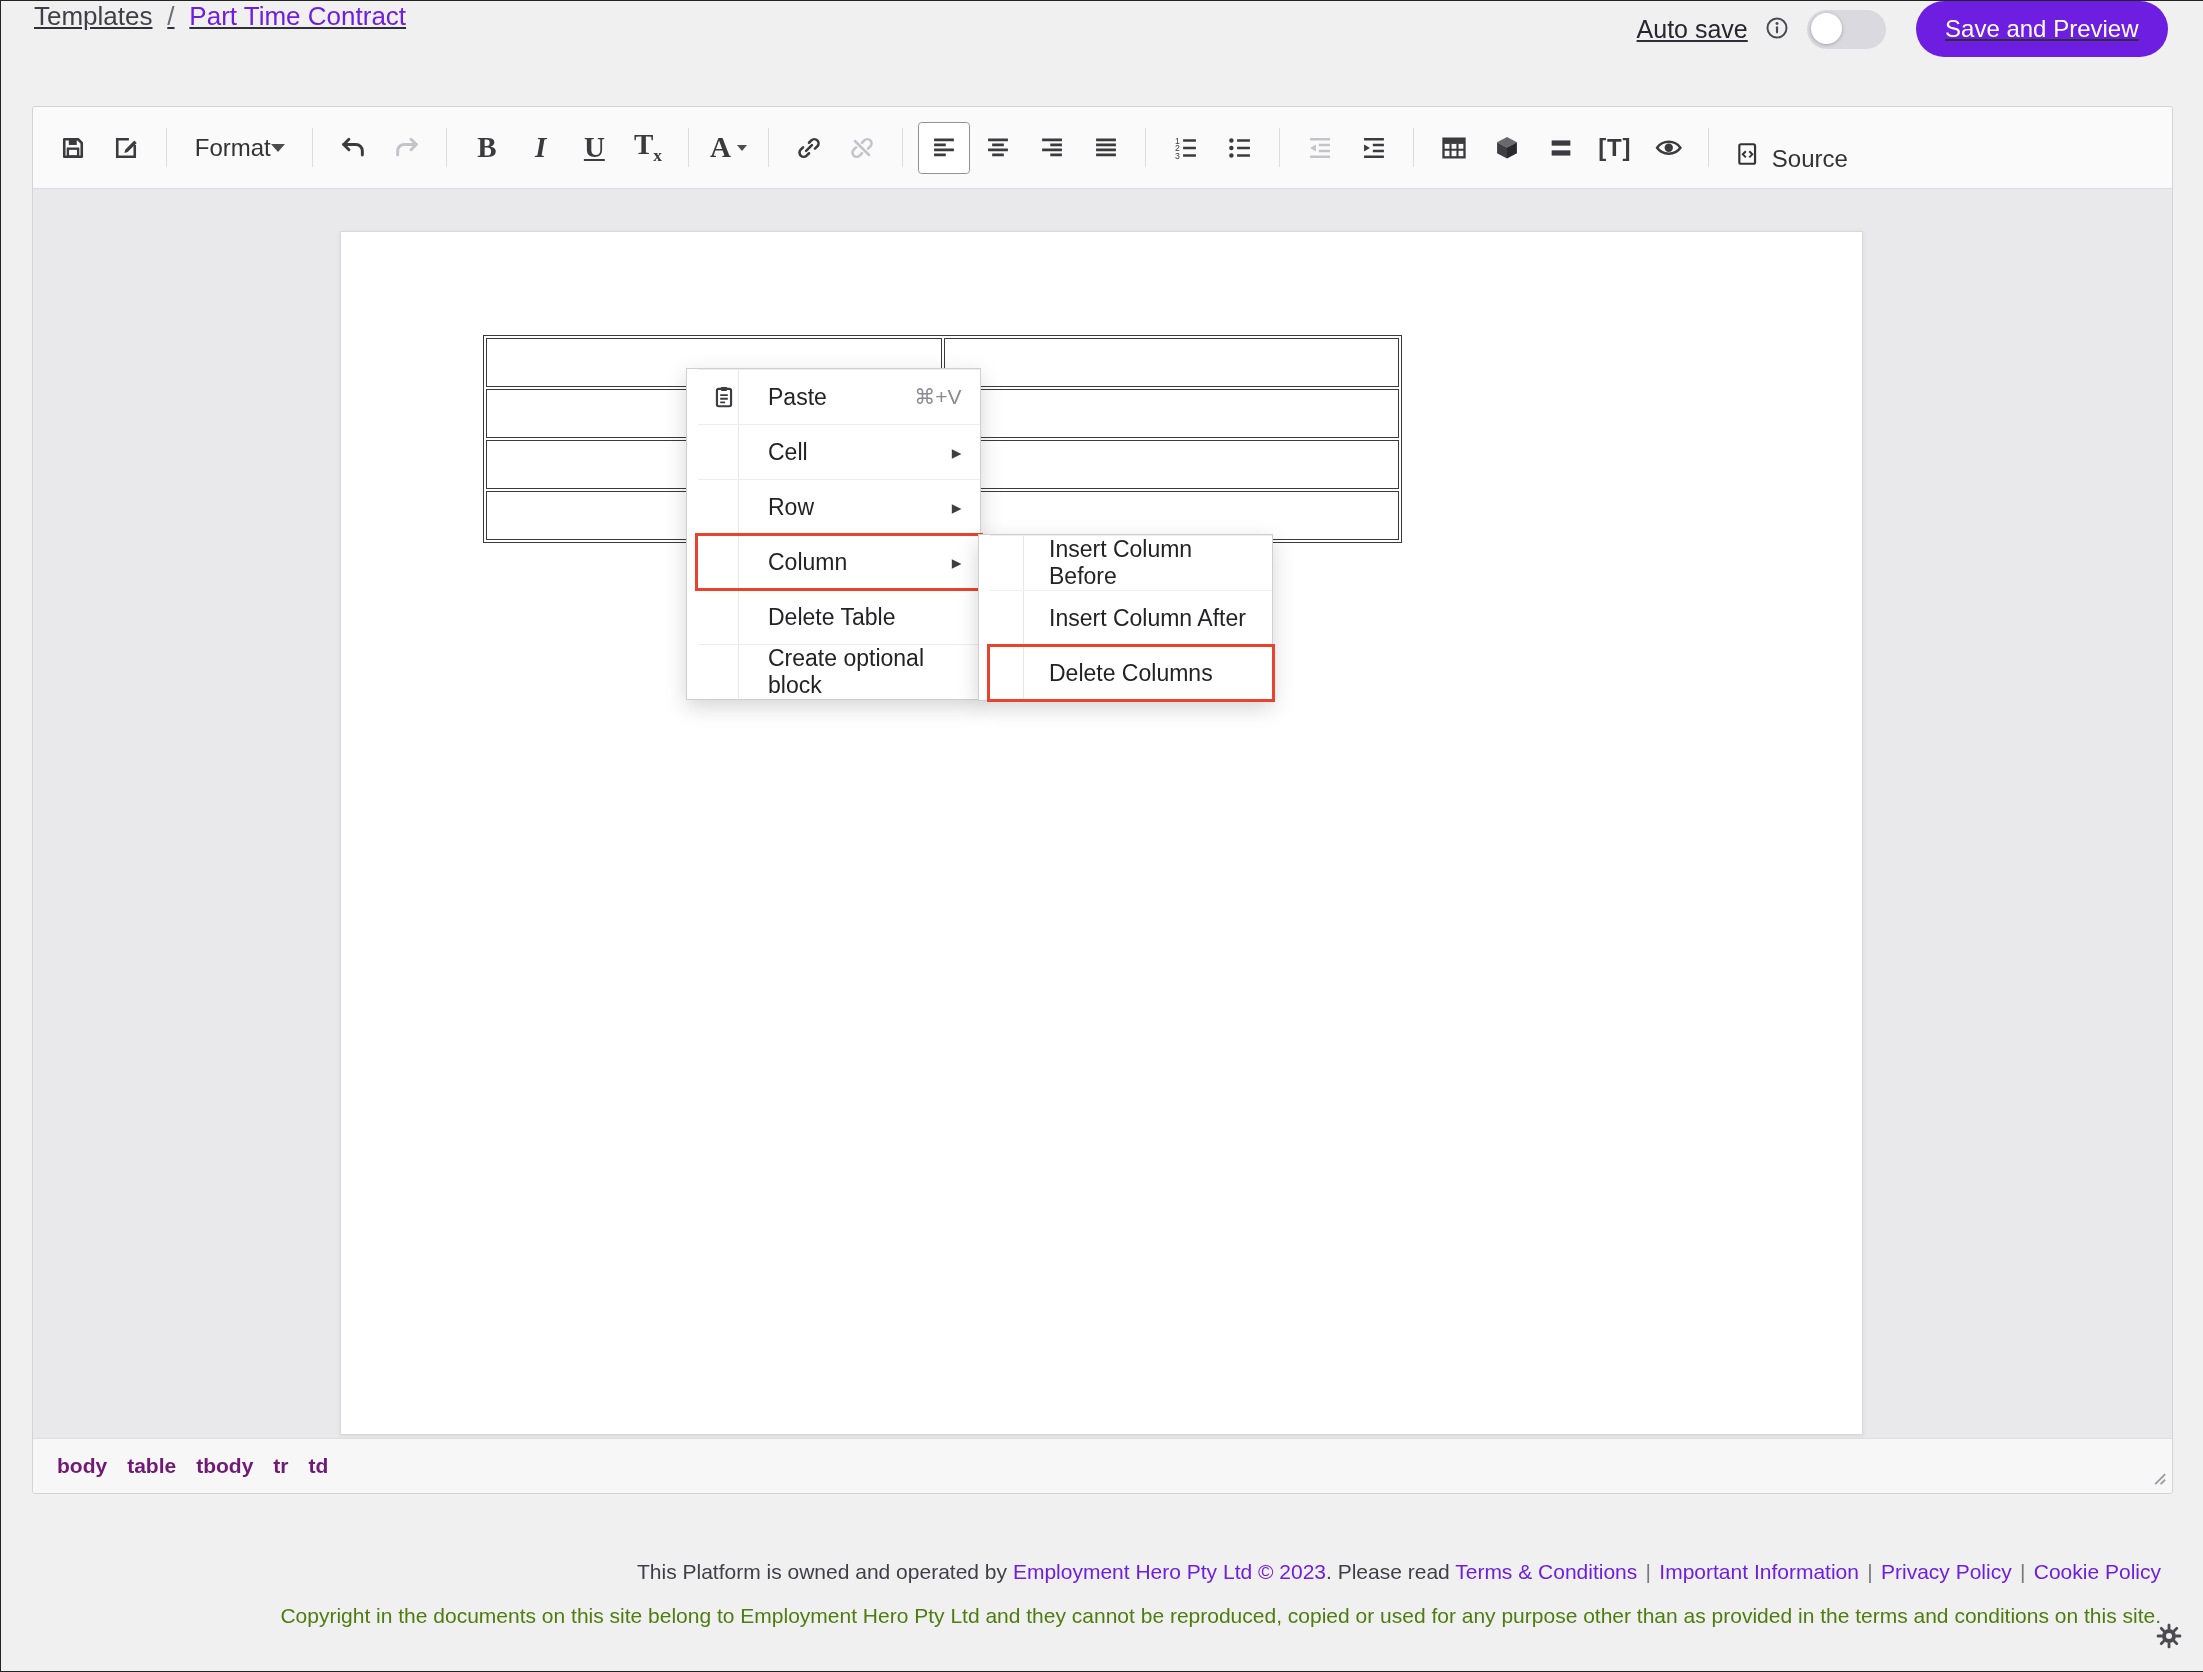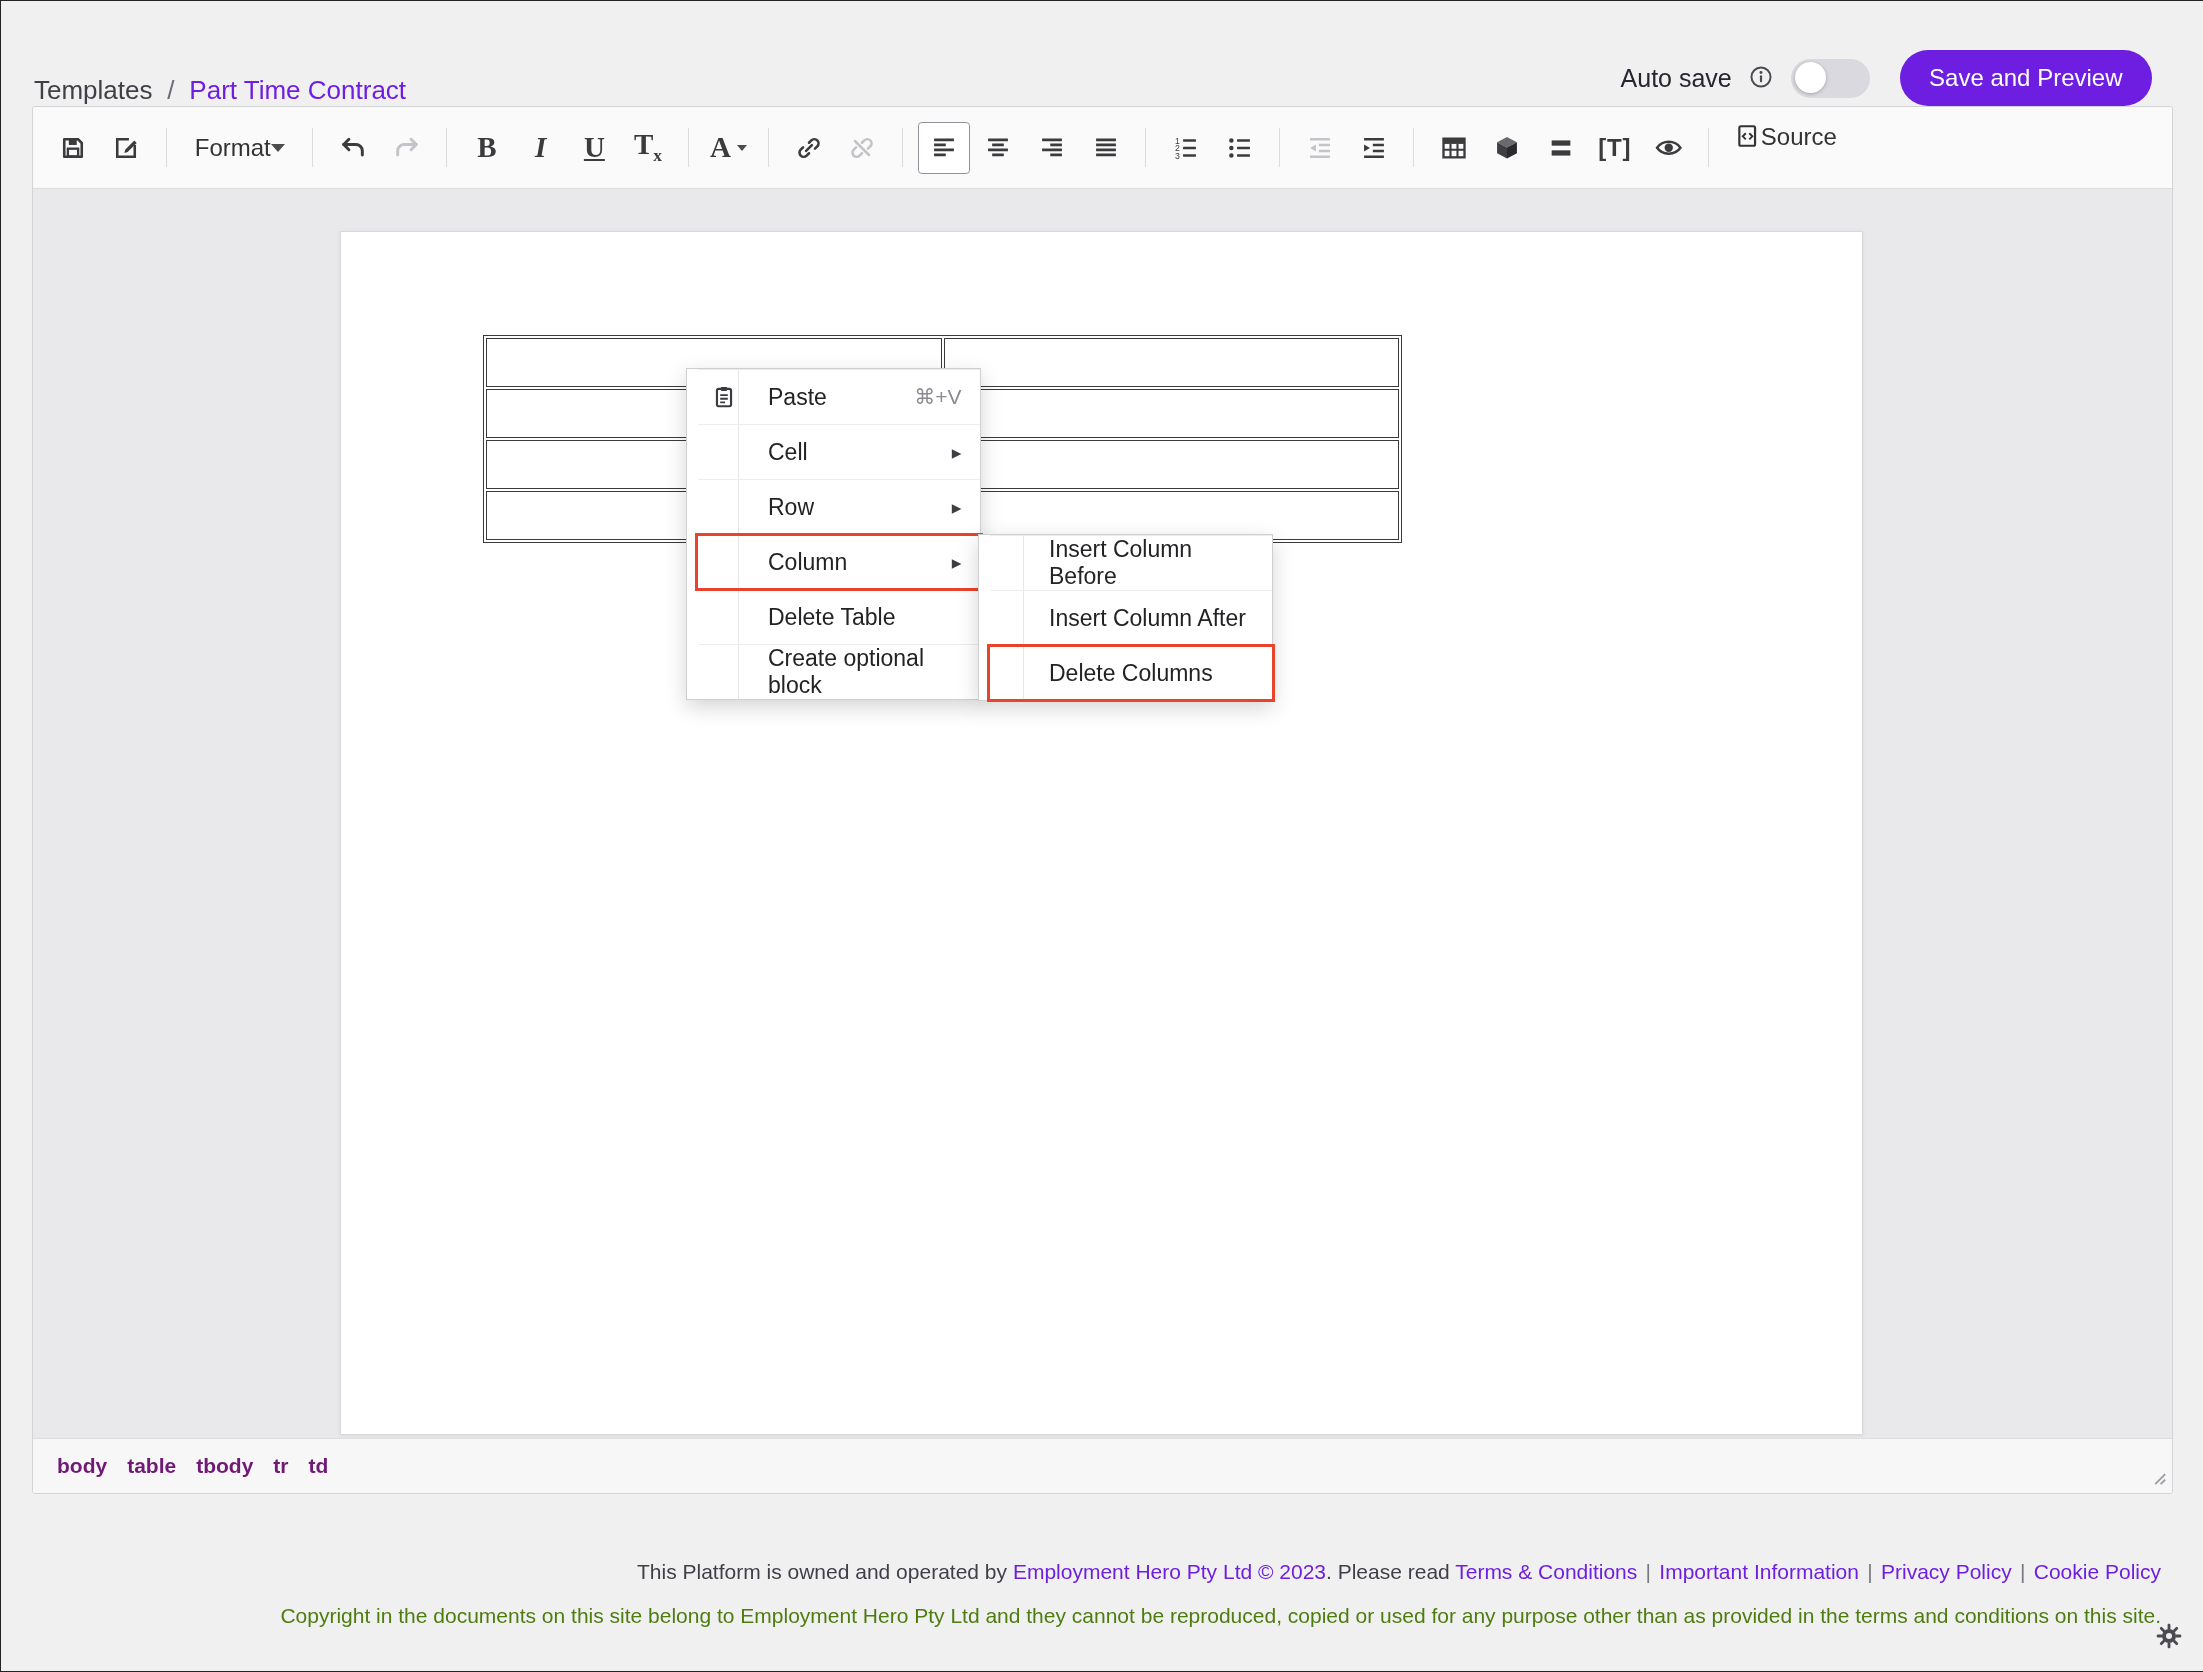--- a/index.html
+++ b/index.html
@@ -2,21 +2,21 @@
 <html style="font-size:14.8px"><head>
 <meta charset="utf-8">
 <style>
   html,body{margin:0;padding:0;}
   .screen{
     position:relative;width:2204px;height:1672px;box-sizing:border-box;
     background:#f1f0f1;border:1.8px solid #232323;overflow:hidden;
     font-family:"Liberation Sans",sans-serif;color:#2f2f38;
   }
   
-  .topbar{position:absolute;left:0;top:0;right:0;height:105px;display:flex;align-items:flex-end;justify-content:space-between;padding:0 51px 0 33px;box-sizing:border-box;}
+  .topbar{position:absolute;left:0;top:0;right:0;height:105px;display:flex;align-items:flex-start;justify-content:space-between;padding:0 35px 0 33px;box-sizing:border-box;text-decoration:underline;}
   .breadcrumb{display:flex;align-items:center;gap:14.8px;font-size:26px;}
   .bc-root{color:#3f3f46;}
   .bc-sep{color:#6b6b74;}
   .bc-current{color:#6D1EE0;}
   .header-right{display:flex;align-items:center;gap:16.6px;}
   .autosave-label{font-size:25px;color:#26262e;}
   .toggle{width:79px;height:39px;border-radius:20px;background:#d9d9df;position:relative;}
   .toggle .knob{position:absolute;left:3.7px;top:3.7px;width:31px;height:31px;border-radius:50%;background:#fff;box-shadow:0 0.9px 3.7px rgba(0,0,0,.28);}
   .save-btn{margin-left:13px;background:#6D1EE0;color:#fff;border:none;font-size:24px;font-family:"Liberation Sans",sans-serif;padding:14px 29.5px;border-radius:28px;}
   
@@ -28,21 +28,21 @@
   .tb.active{border:1.8px solid #8f9399;background:#fff;}
   .tb-sep{width:0.9px;height:39px;background:#dcdcdc;margin:0 11px;flex:0 0 0.9px;}
   .letter{font-family:"Liberation Serif",serif;font-weight:bold;font-size:29px;line-height:1;}
   .letter.it{font-style:italic;}
   .letter.un{text-decoration:underline;}
   .letter sub{font-size:17.5px;}
   .format-combo{display:flex;align-items:center;padding:0 13px;height:50px;font-size:24px;color:#333;}
   .caret{width:0;height:0;border-left:7.4px solid transparent;border-right:7.4px solid transparent;border-top:8.3px solid #4c4c4c;}
   .caret.sm{border-left-width:5.5px;border-right-width:5.5px;border-top-width:6.5px;margin-left:5.5px;}
   .ttag{font-size:24px;font-weight:bold;letter-spacing:0.9px;}
-  .src-btn{display:flex;align-items:flex-start;font-size:24px;color:#333;padding:0 11px;height:50px;}
+  .src-btn{display:flex;align-items:flex-end;gap:11px;font-size:24px;color:#333;padding:0 11px;height:50px;}
   
   .content{flex:1 1 auto;background:#e9e8ea;position:relative;overflow:hidden;}
   .page{position:absolute;left:307px;top:42px;width:1521px;height:1202px;background:#fff;border:0.9px solid #d9d9db;box-shadow:0 0.9px 4.6px rgba(0,0,0,.07);}
   .doc-table{position:absolute;left:142px;top:103px;width:919px;border-collapse:separate;border-spacing:2.8px;border:0.9px solid #3a3a3a;}
   .doc-table td{border:0.9px solid #3a3a3a;height:45px;width:50%;}
   .pathbar{height:54px;flex:0 0 54px;background:#f7f7f8;border-top:0.9px solid #ddd;display:flex;align-items:center;gap:20px;padding:0 24px;position:relative;border-radius:0 0 2.8px 2.8px;}
   .path-item{font-size:21px;font-weight:bold;color:#701a75;}
   .resize-handle{position:absolute;right:5.5px;bottom:3.7px;}
   
   .menu{position:absolute;width:293px;background:#fff;border:0.9px solid #cfcfcf;box-shadow:0 7.4px 20px rgba(0,0,0,.17);z-index:20;}

